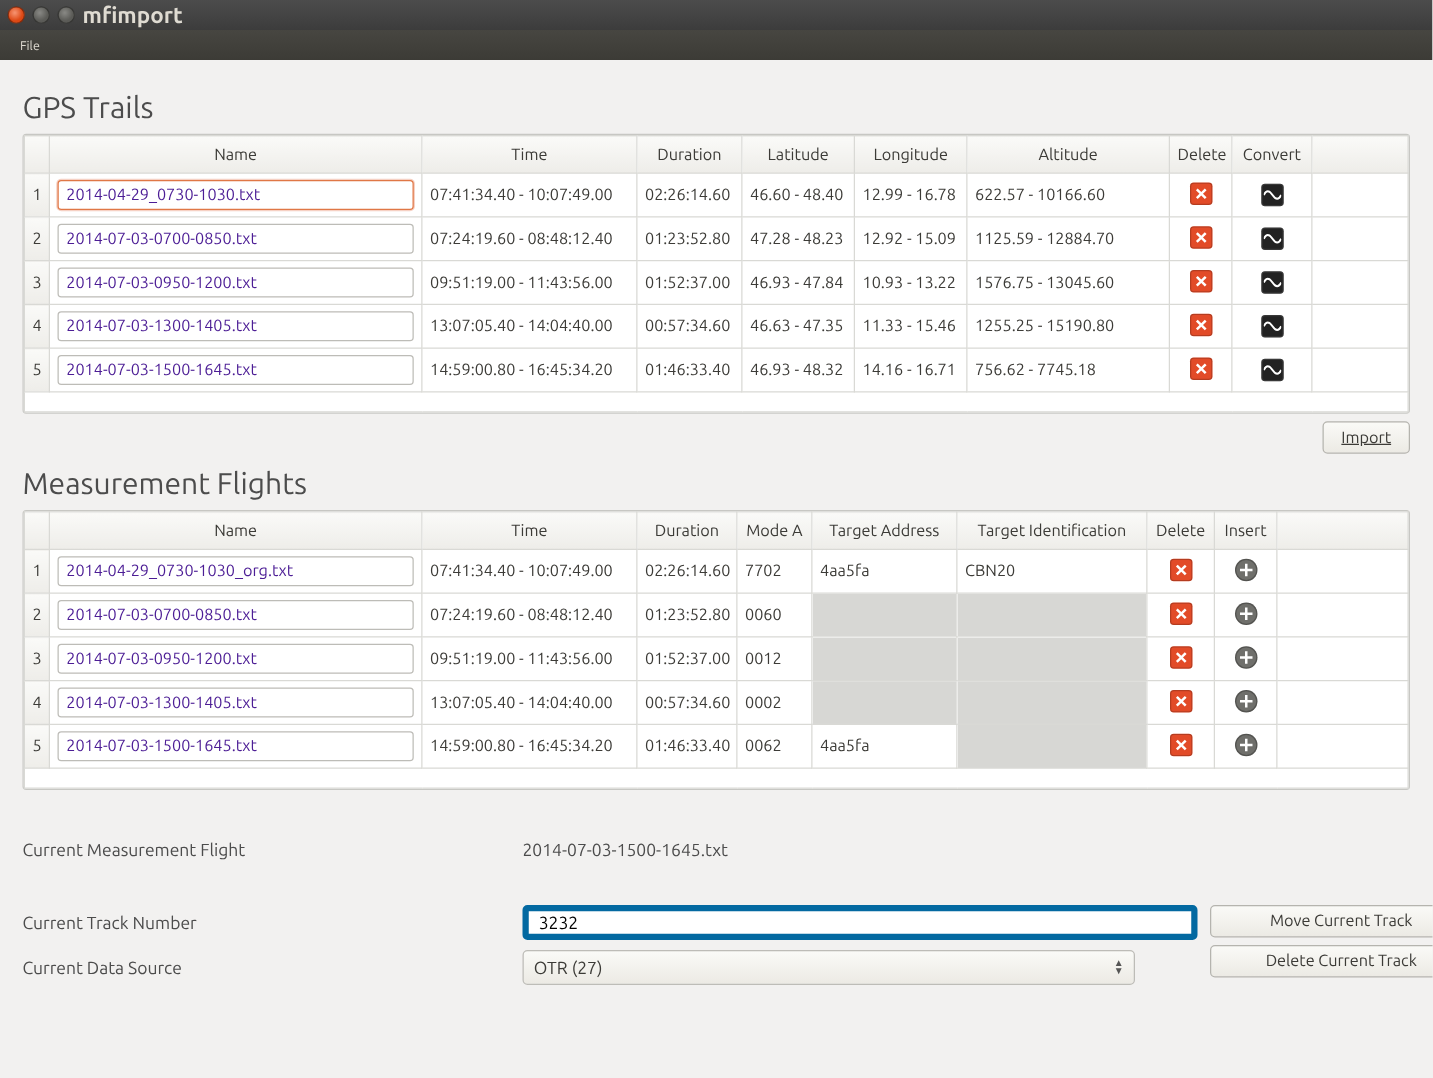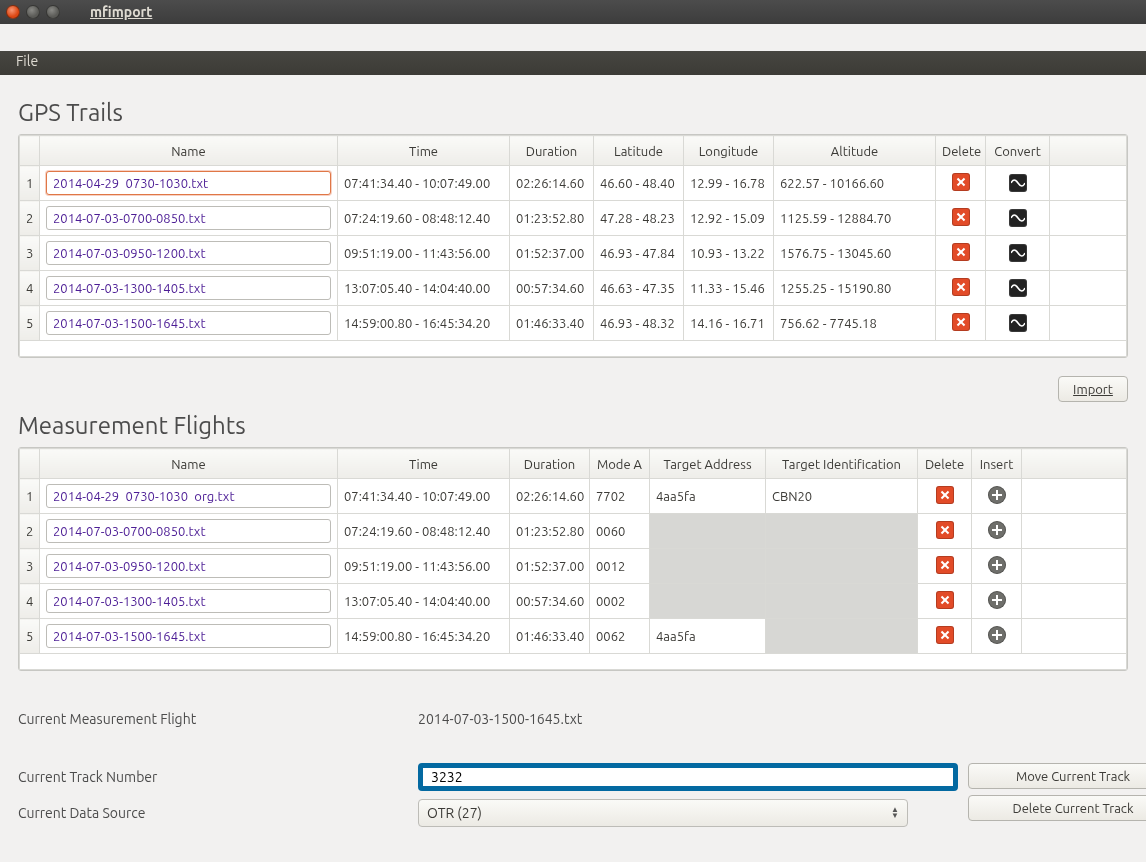--- a/index.html
+++ b/index.html
@@ -21,30 +21,29 @@
     align-items: center;
     padding: 0 6px;
     gap: 6px;
   }
   .wbtn {
     width: 14px; height: 14px; border-radius: 50%;
     display:inline-block; border:1px solid rgba(0,0,0,0.4);
   }
   .wbtn.close { background: radial-gradient(circle at 40% 35%, #f79674, #dd4814 60%); }
   .wbtn.min, .wbtn.max { background: radial-gradient(circle at 40% 35%, #8a8a86, #5b5b57 60%); }
-  .titlebar .title { color:#dfdbd2; font-weight:bold; margin-left:24px; font-size:14px;text-decoration:underline;}
+  .titlebar .title { color:#dfdbd2; font-weight:bold; margin-left:0; font-size:18px;}
   
   .menubar {
     height: 24px;
     background: linear-gradient(#474641, #3c3b36);
     color:#dfdbd2;
-    display:flex; align-items:flex-start;
+    display:flex; align-items:center;
     padding: 0 10px;
-    font-size: 14px;
-    margin-top: 27px;
+    font-size: 10px;
   }
   .menubar .menuitem { padding: 2px 6px; }
   .content { padding: 14px 18px 10px 18px; }
   h2 {
     font-weight: 400;
     font-size: 24px;
     color:#4c4c4c;
     margin: 10px 0 8px 0;
   }
   
@@ -96,21 +95,21 @@
     padding: 5px 14px;
     border: 1px solid #b5b4ae;
     border-radius: 4px;
     background: linear-gradient(#fafaf7, #eceae4);
     font-size: 13px;
     color:#3c3b37;
     cursor:pointer;
     min-width: 70px;
     text-align:center;
   }
-  .btn-row-right { display:flex; justify-content:flex-end; margin-top:18px;text-decoration:underline; }
+  .btn-row-right { display:flex; justify-content:flex-end; margin-top:6px;text-decoration:underline; }
   .side-btns { display:flex; flex-direction:column; gap:6px; align-items:stretch; }
   .side-btns .btn { width: 210px; }
 
   
   .ic {
     display:inline-flex; align-items:center; justify-content:center;
     width:18px; height:18px; border-radius:3px;
   }
   .ic-del {
     background:#e24b28; position:relative;

